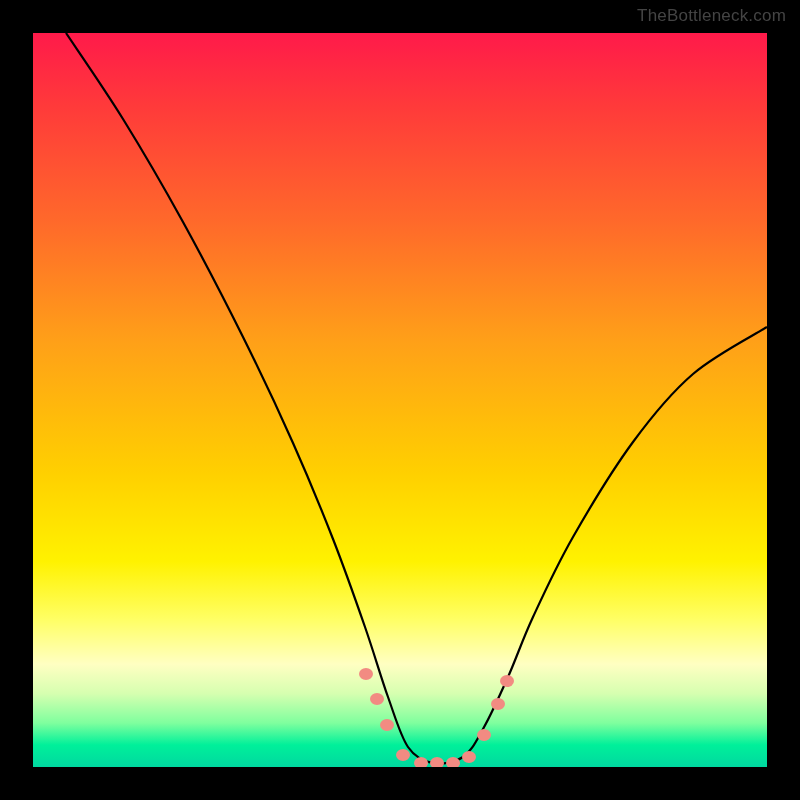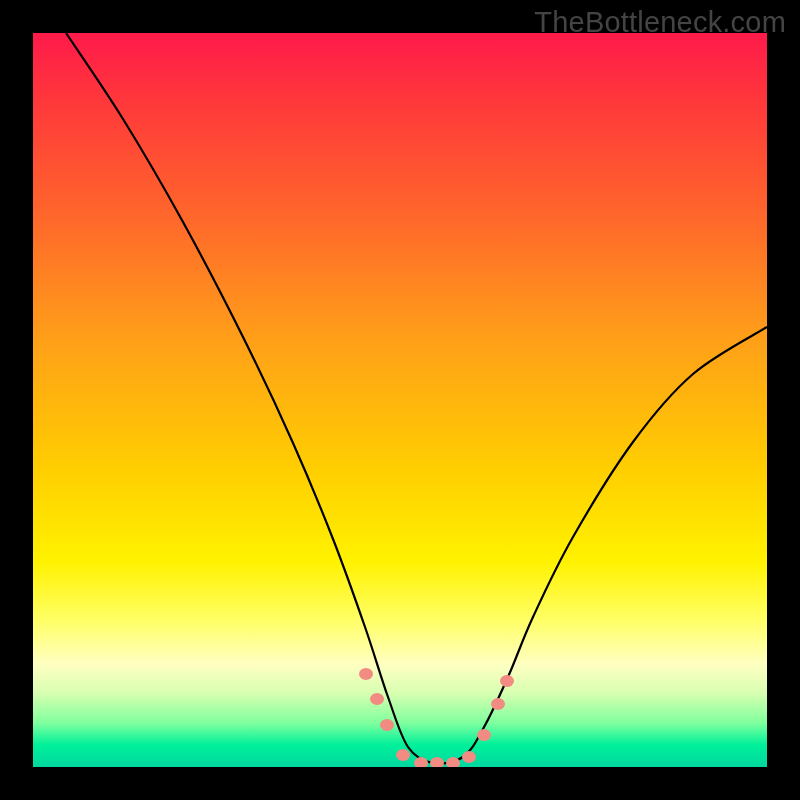--- a/index.html
+++ b/index.html
@@ -31,21 +31,21 @@
       #7fff9e 94%,
       #00f09a 97%,
       #00d8a0 100%
     );
   }
   .attribution {
     position: absolute;
     top: 6px;
     right: 14px;
     color: #444;
-    font-size: 29px;
+    font-size: 17px;
     letter-spacing: 0.2px;
     user-select: none;
   }
   svg.curve {
     position: absolute;
     left: 33px;
     top: 33px;
     width: 734px;
     height: 734px;
     pointer-events: none;

